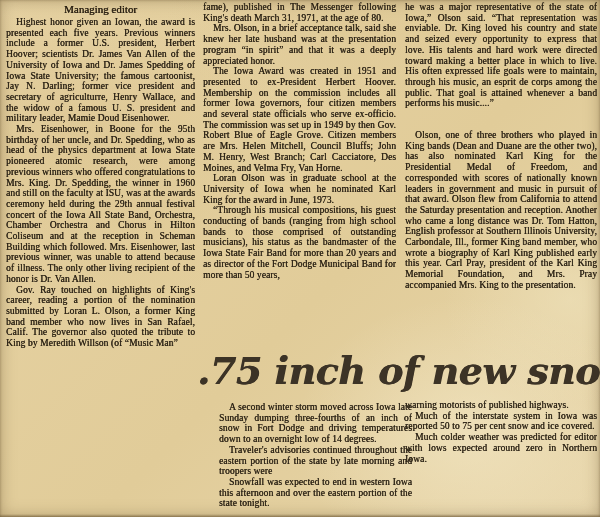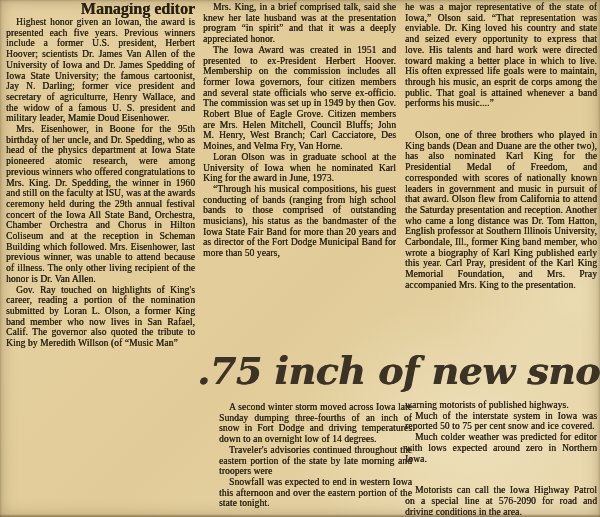--- a/index.html
+++ b/index.html
@@ -32,22 +32,22 @@
   }
   p.noindent{text-indent:0;}
   p.gap{margin-top:21px;}
   .byline{
     margin:0;text-align:center;
     font-weight:bold;font-size:12.3px;line-height:14px;
     letter-spacing:.2px;color:#2b2113;
     text-shadow:.3px 0 0 currentColor;
   }
   .byline-title{
-    margin:0 0 2px;text-align:right;
-    font-weight:bold;font-size:16px;line-height:12px;
+    margin:0 0 2px;text-align:center;
+    font-weight:normal;font-size:11px;line-height:12px;
     color:#2b2113;text-shadow:.3px 0 0 currentColor;
   }
   .headline{
     position:absolute;left:197px;top:349px;width:400px;
     margin:0;
     font-family:"DejaVu Serif","Liberation Serif",serif;
     font-style:italic;font-weight:bold;
     font-size:38px;line-height:44px;
     letter-spacing:-.5px;white-space:nowrap;
     color:#3c3326;
@@ -64,21 +64,22 @@
 <div class="paper">
 
   <div class="col" id="col1">
     <p class="byline-title">Managing editor</p>
     <p class="body">Highest honor given an Iowan, the award is presented each five years. Previous winners include a former U.S. president, Herbert Hoover; scientists Dr. James Van Allen of the University of Iowa and Dr. James Spedding of Iowa State University; the famous cartoonist, Jay N. Darling; former vice president and secretary of agriculturre, Henry Wallace, and the widow of a famous U. S. president and military leader, Mamie Doud Eisenhower.</p>
     <p class="body">Mrs. Eisenhower, in Boone for the 95th birthday of her uncle, and Dr. Spedding, who as head of the physics department at Iowa State pioneered atomic research, were among previous winners who offered congratulations to Mrs. King. Dr. Spedding, the winner in 1960 and still on the faculty at ISU, was at the awards ceremony held during the 29th annual festival concert of the Iowa All State Band, Orchestra, Chamber Orchestra and Chorus in Hilton Coliseum and at the reception in Scheman Building which followed. Mrs. Eisenhower, last previous winner, was unable to attend because of illness. The only other living recipient of the honor is Dr. Van Allen.</p>
     <p class="body">Gov. Ray touched on highlights of King's career, reading a portion of the nomination submitted by Loran L. Olson, a former King band member who now lives in San Rafael, Calif. The governor also quoted the tribute to King by Meredith Willson (of “Music Man”</p>
   </div>
 
   <div class="col" id="col2">
-    <p class="body">Mrs. King, in a brief comprised talk, said she knew her late husband was at the presentation program “in spirit” and that it was a deeply appreciated honor.</p>
+    <p class="body noindent">fame), published in The Messenger following King's death March 31, 1971, at the age of 80.</p>
+    <p class="body">Mrs. Olson, in a brief acceptance talk, said she knew her late husband was at the presentation program “in spirit” and that it was a deeply appreciated honor.</p>
     <p class="body">The Iowa Award was created in 1951 and presented to ex-President Herbert Hoover. Membership on the commission includes all former Iowa governors, four citizen members and several state officials who serve ex-officio. The commission was set up in 1949 by then Gov. Robert Blue of Eagle Grove. Citizen members are Mrs. Helen Mitchell, Council Bluffs; John M. Henry, West Branch; Carl Cacciatore, Des Moines, and Velma Fry, Van Horne.</p>
     <p class="body">Loran Olson was in graduate school at the University of Iowa when he nominated Karl King for the award in June, 1973.</p>
     <p class="body">“Through his musical compositions, his guest conducting of bands (ranging from high school bands to those comprised of outstanding musicians), his status as the bandmaster of the Iowa State Fair Band for more than 20 years and as director of the Fort Dodge Municipal Band for more than 50 years,</p>
   </div>
 
   <div class="col" id="col3">
     <p class="body noindent">he was a major representative of the state of Iowa,” Olson said. “That representation was enviable. Dr. King loved his country and state and seized every opportunity to express that love. His talents and hard work were directed toward making a better place in which to live. His often expressed life goals were to maintain, through his music, an esprit de corps among the public. That goal is attained whenever a band performs his music....”</p>
     <p class="body gap">Olson, one of three brothers who played in King bands (Dean and Duane are the other two), has also nominated Karl King for the Presidential Medal of Freedom, and corresponded with scores of nationally known leaders in government and music in pursuit of that award. Olson flew from California to attend the Saturday presentation and reception. Another who came a long distance was Dr. Tom Hatton, English professor at Southern Illinois University, Carbondale, Ill., former King band member, who wrote a biography of Karl King published early this year. Carl Pray, president of the Karl King Memorial Foundation, and Mrs. Pray accompanied Mrs. King to the presentation.</p>
   </div>
 
@@ -87,17 +88,16 @@
   <div class="col" id="snow-col1">
     <p class="body">A second winter storm moved across Iowa late Sunday dumping three-fourths of an inch of snow in Fort Dodge and driving temperatures down to an overnight low of 14 degrees.</p>
     <p class="body">Traveler's advisories continued throughout the eastern portion of the state by late morning and troopers were</p>
     <p class="body">Snowfall was expected to end in western Iowa this afternoon and over the eastern portion of the state tonight.</p>
   </div>
 
   <div class="col" id="snow-col2">
     <p class="body noindent">warning motorists of published highways.</p>
     <p class="body">Much of the interstate system in Iowa was reported 50 to 75 per cent snow and ice covered.</p>
     <p class="body">Much colder weather was predicted for editor with lows expected around zero in Northern Iowa.</p>
-    <p class="body gap">Motorists can call the Iowa Highway Patrol on a special line at 576-2090 for road and driving conditions in the area.</p>
   </div>
 
   <div class="bottom-edge"></div>
 </div>
 
 </body></html>

